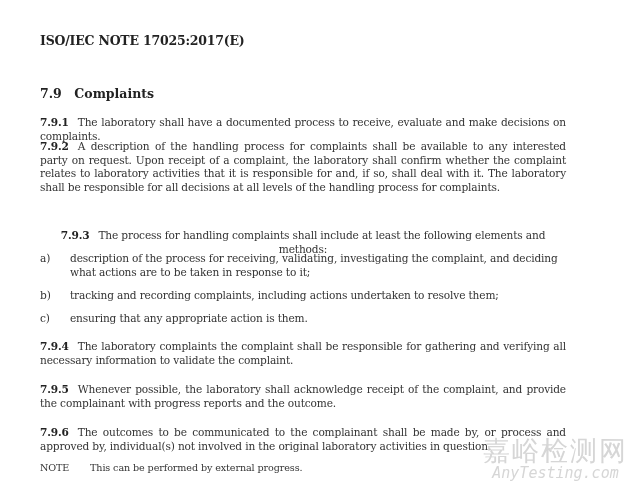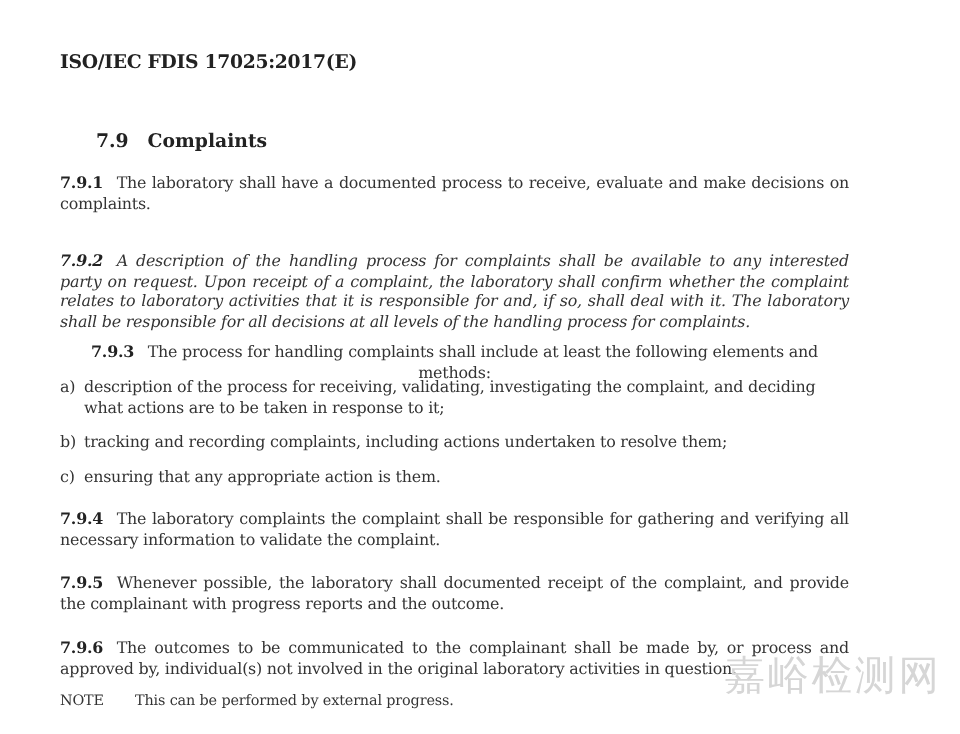--- a/index.html
+++ b/index.html
@@ -11,62 +11,62 @@
   }
   .page { position: absolute; left: 40px; top: 0; width: 526px; }
   .doc-id {
     position: absolute; top: 33px; left: 0;
     font-weight: bold; font-size: 12.5px; letter-spacing: -0.2px; color: #222;
   }
   .section-title {
     position: absolute; top: 86px; left: 0;
     font-weight: bold; font-size: 12.5px; color: #222;
   }
-  .section-title .num { display: inline-block; width: 30px; margin-left: 24px; }
+  .section-title .num { display: inline-block; width: 30px; }
   .para {
     position: absolute; left: 0; width: 526px;
     font-size: 10.6px; line-height: 13.6px; text-align: justify;
     letter-spacing: -0.15px;
   }
   .para .num { font-weight: bold; color: #222; margin-right: 9px; }
   .para.left { text-align: center; }
   .list-item {
     position: absolute; left: 0; width: 526px;
     font-size: 10.6px; line-height: 13.6px; letter-spacing: -0.15px;
   }
   .list-item .mark { position: absolute; left: 0; top: 0; }
-  .list-item .txt { display: block; margin-left: 16px; }
+  .list-item .txt { display: block; margin-left: 30px; }
   .note {
     position: absolute; left: 0; top: 462px;
     font-size: 9.6px; line-height: 12px; letter-spacing: -0.1px;
   }
   .note .label { display: inline-block; width: 50px; }
   .watermark {
     position: absolute; right: 12px; top: 437px; width: 145px; text-align: center;
     color: #d6d6d6;
   }
   .watermark .cn { font-family: "DejaVu Sans", sans-serif; font-size: 27px; line-height: 28px; letter-spacing: 2px; }
   .watermark .en { font-family: "DejaVu Sans Mono", monospace; font-style: italic; font-size: 15px; line-height: 16px; }
 </style>
 </head>
 <body>
 
 <div class="page">
-  <div class="doc-id">ISO/IEC FDIS 17025:2017(E)</div>
+  <div class="doc-id">ISO/IEC NOTE 17025:2017(E)</div>
 
   <div class="section-title">
     <span class="num">7.9</span>
     <span>Complaints</span>
   </div>
 
   <div class="para" style="top:116px;">
     <span class="num">7.9.1</span><span>The laboratory shall have a documented process to receive, evaluate and make decisions on complaints.</span>
   </div>
 
-  <div class="para" style="top:168px;font-style:italic;">
+  <div class="para" style="top:140px;">
     <span class="num">7.9.2</span><span>A description of the handling process for complaints shall be available to any interested party on request. Upon receipt of a complaint, the laboratory shall confirm whether the complaint relates to laboratory activities that it is responsible for and, if so, shall deal with it. The laboratory shall be responsible for all decisions at all levels of the handling process for complaints.</span>
   </div>
 
   <div class="para left" style="top:229px;">
     <span class="num">7.9.3</span><span>The process for handling complaints shall include at least the following elements and methods:</span>
   </div>
 
   <div class="list-item" style="top:252px;">
     <span class="mark">a)</span>
     <span class="txt">description of the process for receiving, validating, investigating the complaint, and deciding what actions are to be taken in response to it;</span>
@@ -80,27 +80,28 @@
   <div class="list-item" style="top:312px;">
     <span class="mark">c)</span>
     <span class="txt">ensuring that any appropriate action is them.</span>
   </div>
 
   <div class="para" style="top:340px;">
     <span class="num">7.9.4</span><span>The laboratory complaints the complaint shall be responsible for gathering and verifying all necessary information to validate the complaint.</span>
   </div>
 
   <div class="para" style="top:383px;">
-    <span class="num">7.9.5</span><span>Whenever possible, the laboratory shall documented receipt of the complaint, and provide the complainant with progress reports and the outcome.</span>
+    <span class="num">7.9.5</span><span>Whenever possible, the laboratory shall acknowledge receipt of the complaint, and provide the complainant with progress reports and the outcome.</span>
   </div>
 
   <div class="para" style="top:426px;">
     <span class="num">7.9.6</span><span>The outcomes to be communicated to the complainant shall be made by, or process and approved by, individual(s) not involved in the original laboratory activities in question.</span>
   </div>
 
   <div class="note">
     <span class="label">NOTE</span><span>This can be performed by external progress.</span>
   </div>
 </div>
 
 <div class="watermark">
   <div class="cn">嘉峪检测网</div>
+  <div class="en">AnyTesting.com</div>
 </div>
 
 </body></html>

